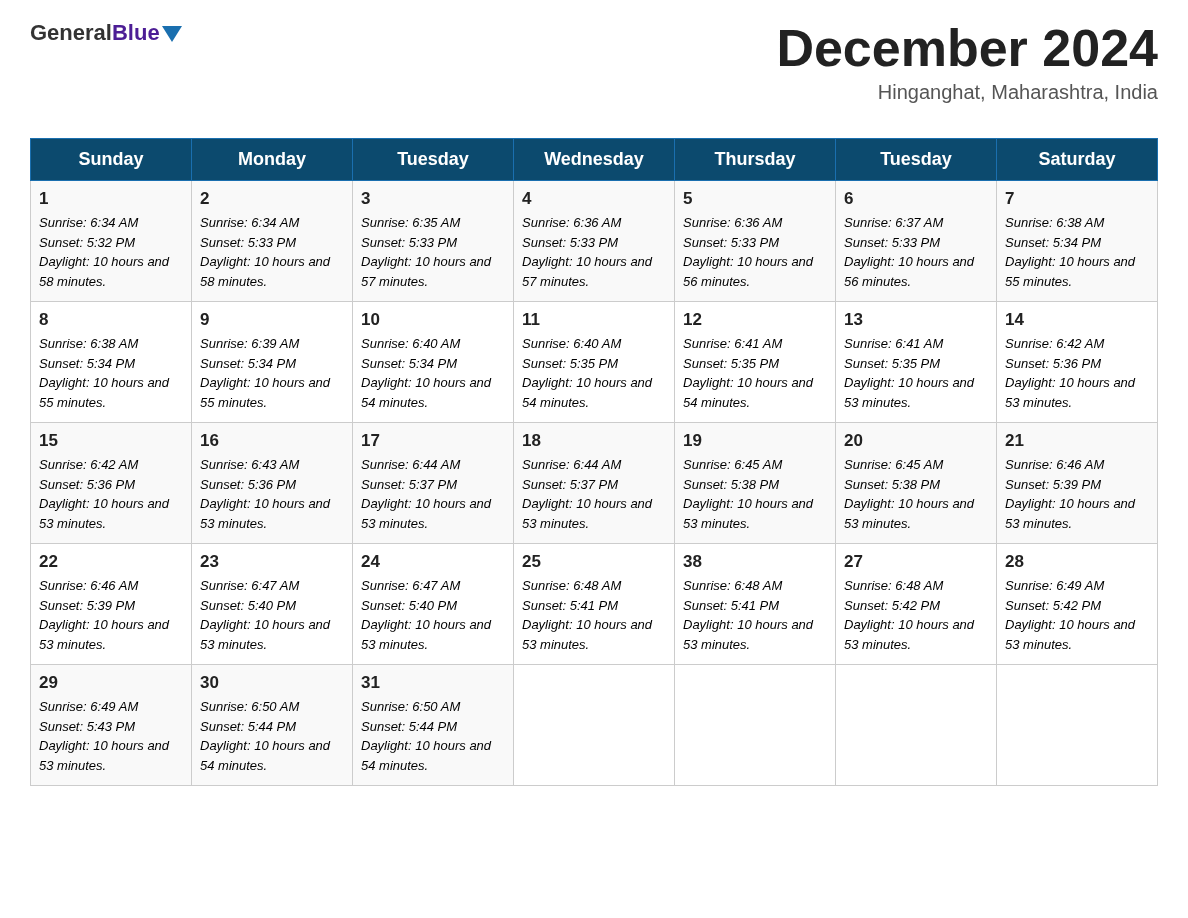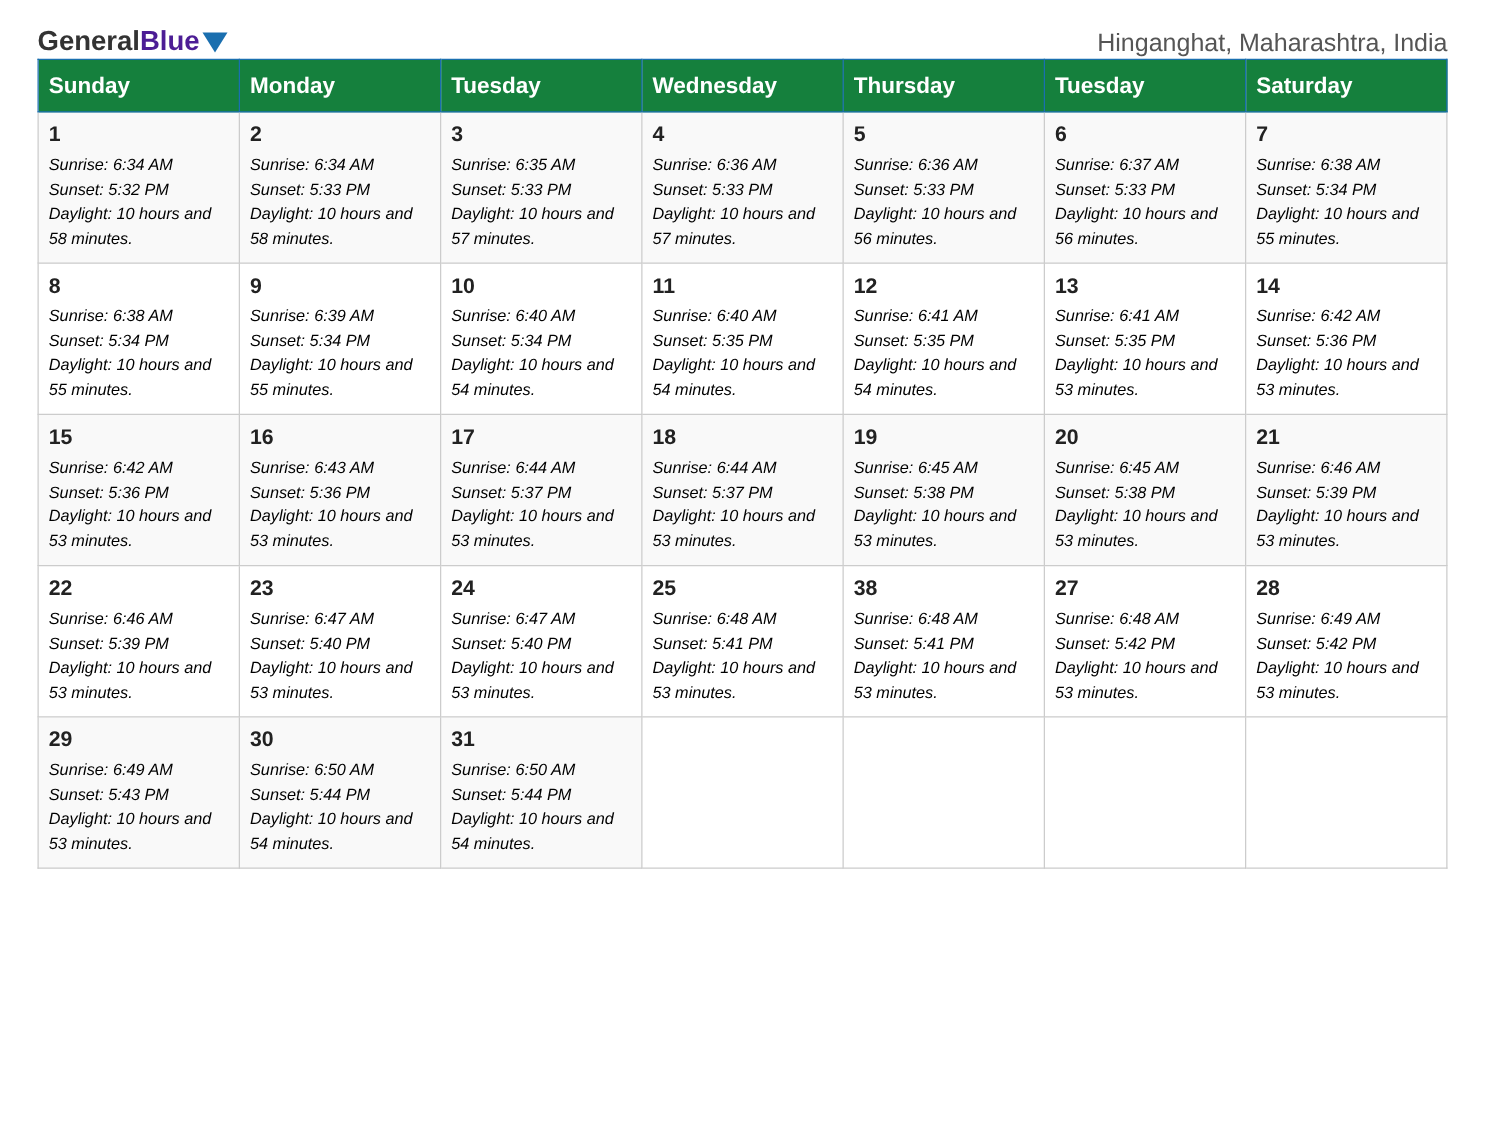--- a/index.html
+++ b/index.html
@@ -7,21 +7,21 @@
       font-family: Arial, sans-serif;
       background: #fff;
       width: 1188px;
       min-height: 918px;
       padding: 20px 30px;
     }
     .header {
       display: flex;
       justify-content: space-between;
       align-items: flex-start;
-      margin-bottom: 0;
+      margin-bottom: 34px;
     }
     .logo {
       display: flex;
       flex-direction: column;
       align-items: flex-start;
     }
     .logo-text {
       display: flex;
       align-items: center;
     }
@@ -61,26 +61,26 @@
       font-size: 20px;
       color: #555;
       margin-top: 4px;
     }
     table {
       width: 100%;
       border-collapse: collapse;
       table-layout: fixed;
     }
     thead tr th {
-      background-color: #15803d;
+      background-color: #0c4a6e;
       color: #fff;
       font-size: 18px;
       font-weight: bold;
       padding: 10px 8px;
-      text-align: left;
+      text-align: center;
       border: 1px solid #1a6faf;
     }
     tbody tr td {
       vertical-align: top;
       padding: 8px 8px 10px 8px;
       border: 1px solid #ccc;
       font-size: 13px;
       color: #222;
       min-height: 90px;
       background: #fff;
@@ -114,20 +114,21 @@
   <div class="logo">
     <div class="logo-text">
       <span class="logo-general">General</span>
       <div class="logo-blue-part">
         <span class="logo-blue-text">Blue</span>
         <div class="logo-triangle"></div>
       </div>
     </div>
   </div>
   <div class="title-block">
+    <div class="month-title">December 2024</div>
     <div class="location">Hinganghat, Maharashtra, India</div>
   </div>
 </div>
 
 <table>
   <thead>
     <tr>
     <th>Sunday</th>
         <th>Monday</th>
         <th>Tuesday</th>

